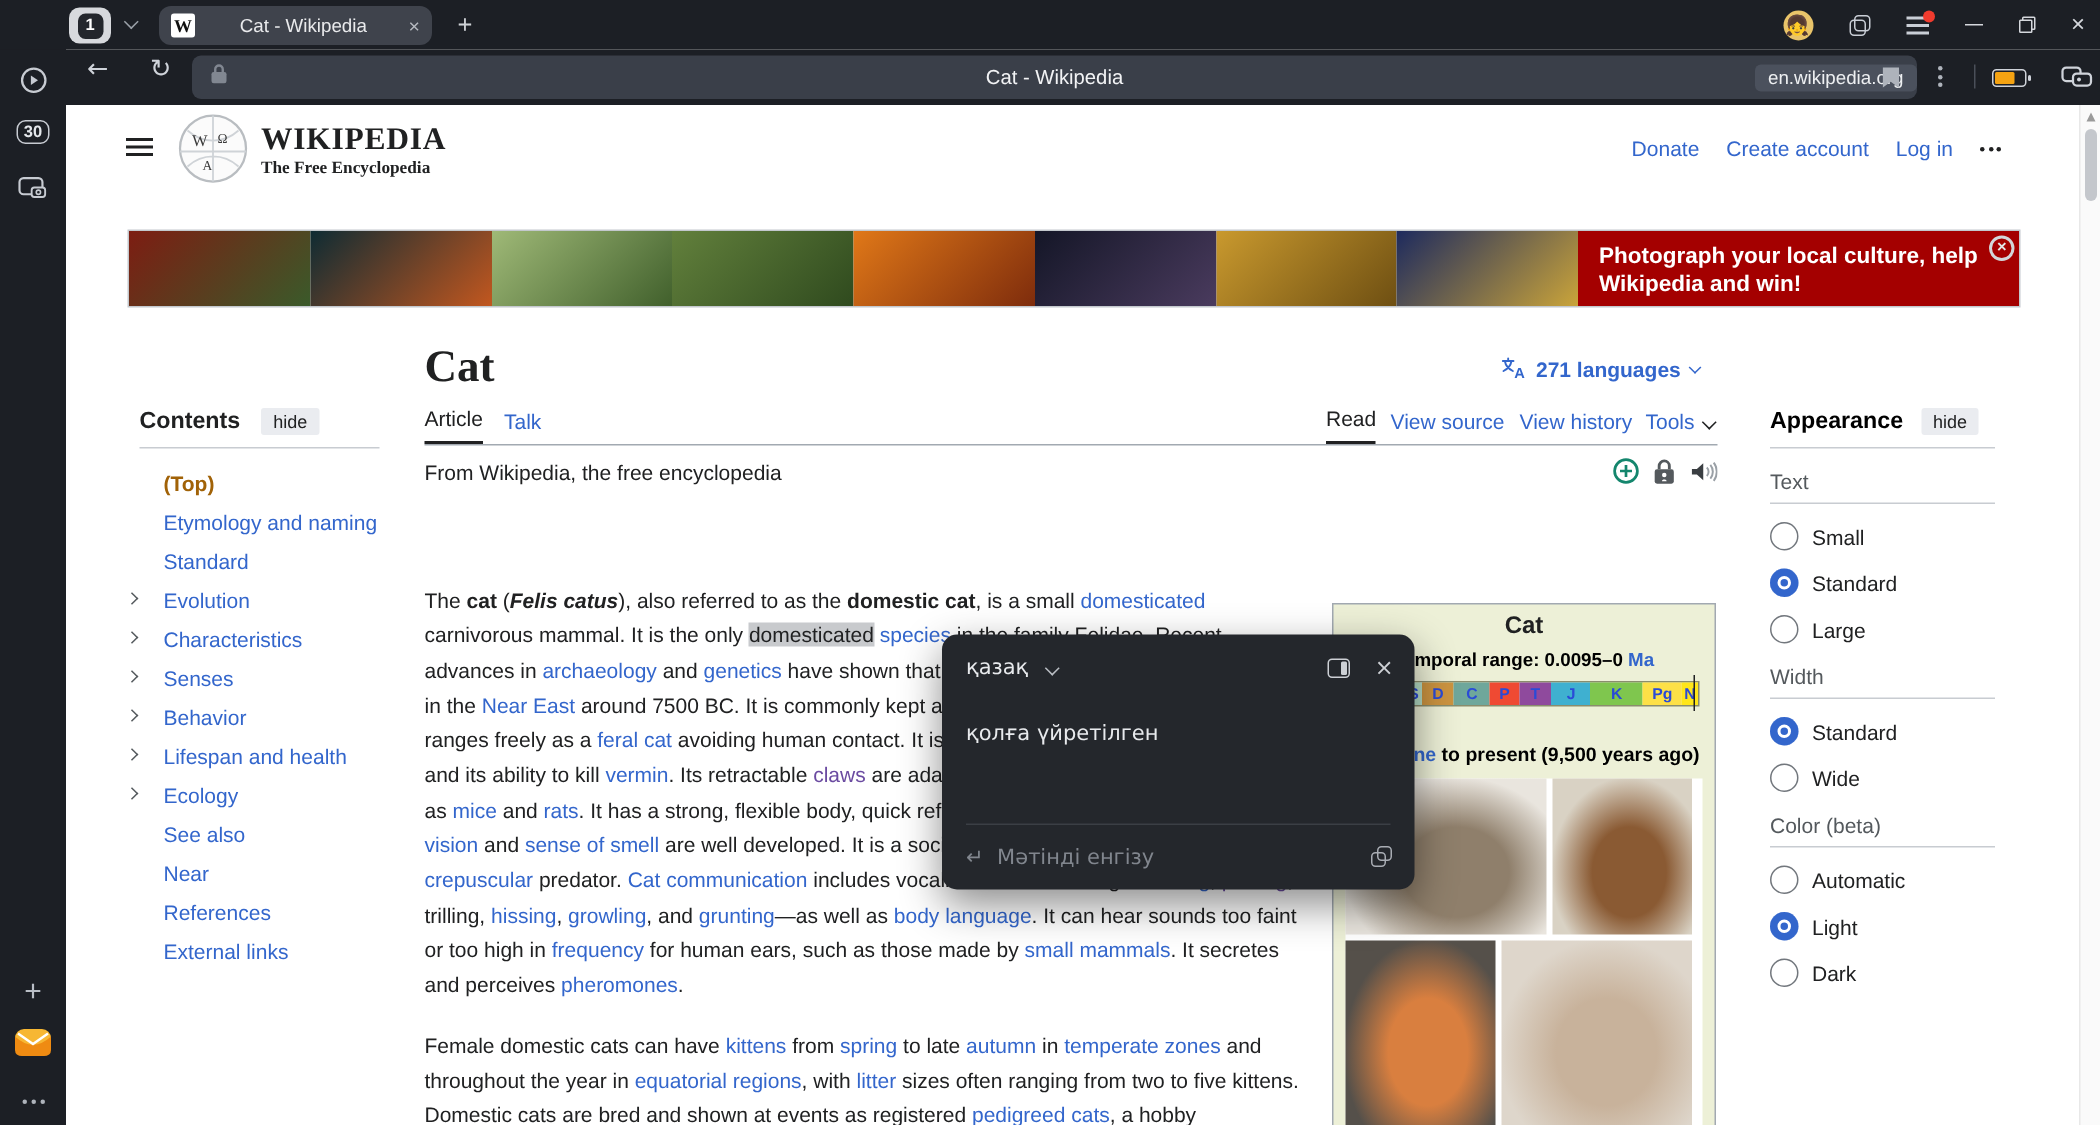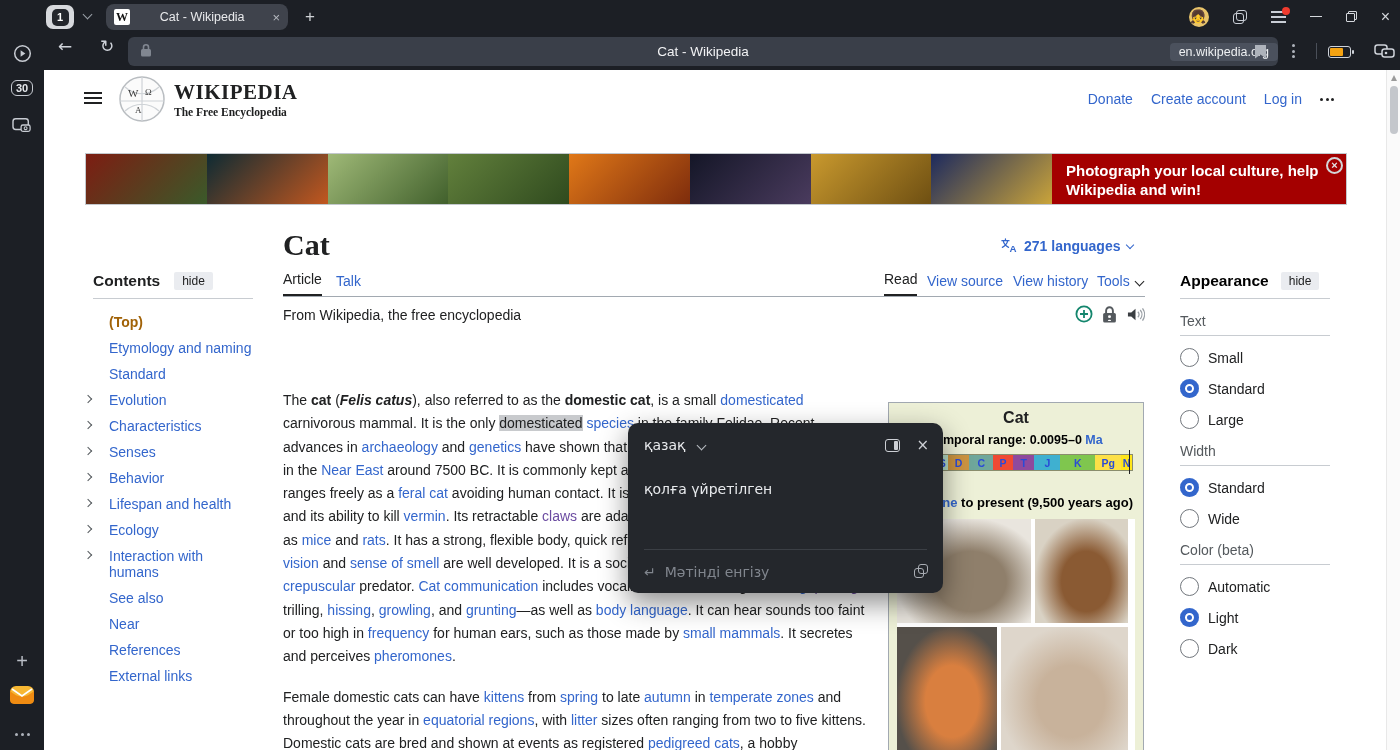--- a/index.html
+++ b/index.html
@@ -337,21 +337,20 @@
     <ul id="toc-list">
         <li class="top"><a>(Top)</a></li>
         <li><a>Etymology and naming</a></li>
         <li><a>Standard</a></li>
         <li><span class="tchev"></span><a>Evolution</a></li>
         <li><span class="tchev"></span><a>Characteristics</a></li>
         <li><span class="tchev"></span><a>Senses</a></li>
         <li><span class="tchev"></span><a>Behavior</a></li>
         <li><span class="tchev"></span><a>Lifespan and health</a></li>
         <li><span class="tchev"></span><a>Ecology</a></li>
-        <li><span class="tchev"></span><a>Interaction with humans</a></li>
         <li><a>See also</a></li>
         <li><a>Near</a></li>
         <li><a>References</a></li>
         <li><a>External links</a></li>
       </ul>
   </div>
 
   <h1 class="a-title">Cat</h1>
   <div class="langs">
     <svg width="18" height="16" viewBox="0 0 20 18">

